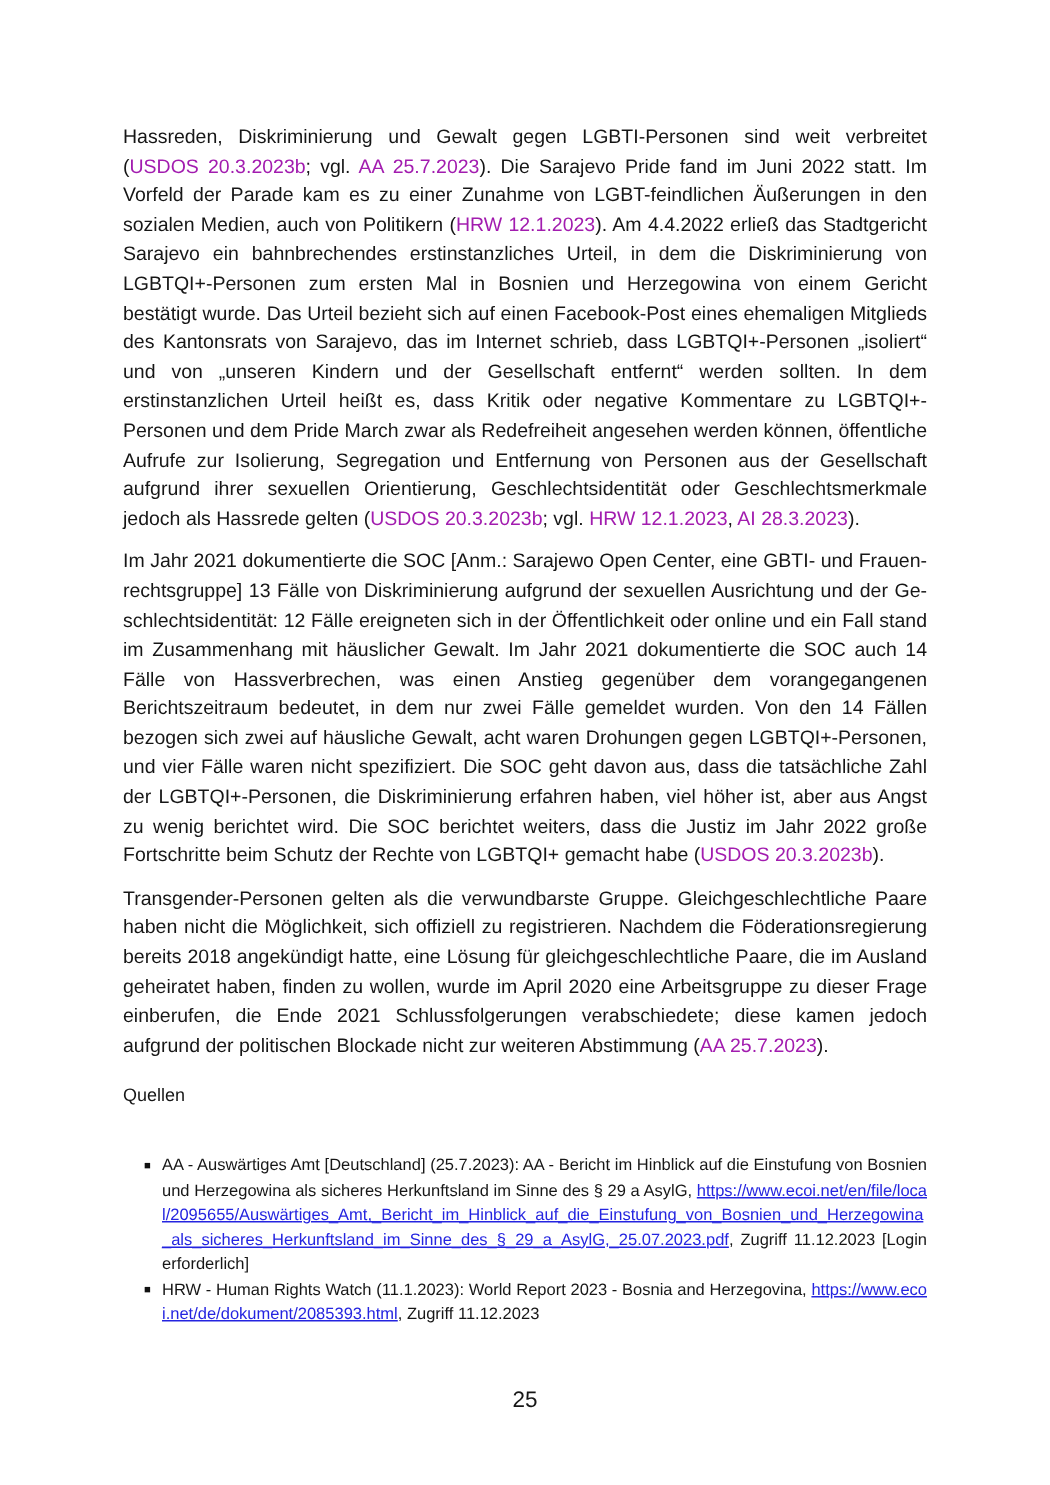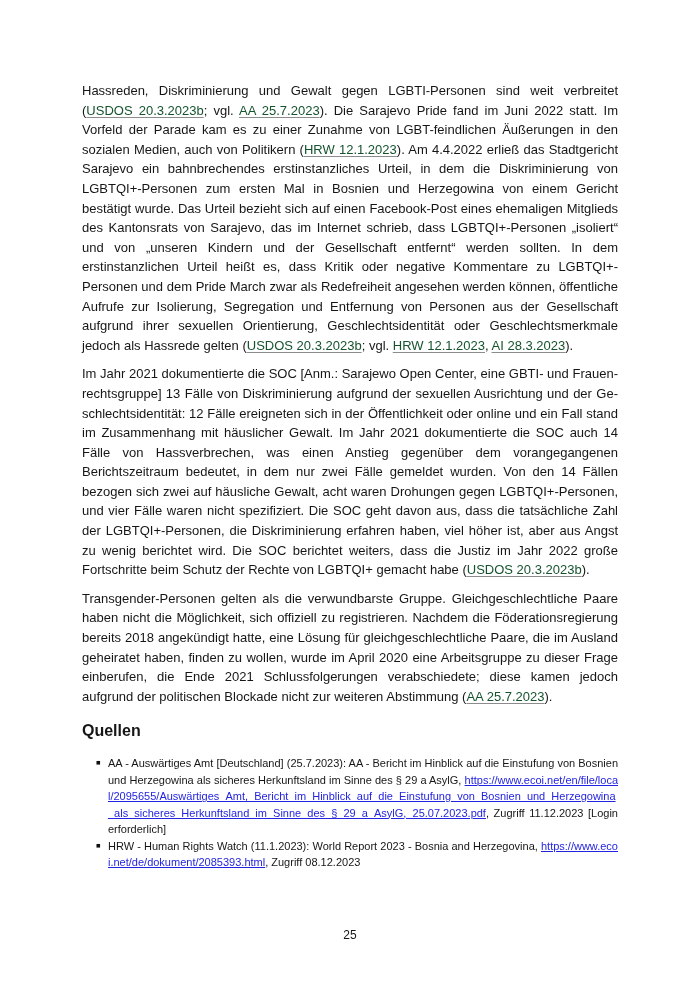--- a/index.html
+++ b/index.html
@@ -20,44 +20,43 @@
   }
   .para {
     font-size: 13px;
     line-height: 19.6px;
     text-align: justify;
     margin: 0 0 9px 0;
     hyphens: manual;
   }
   .seg-plain { color: #161616; }
   .seg-cite {
-    color: #14532d;
-    text-decoration: underline;
+    color: #a21caf;
     text-decoration-color: #8c8c8c;
     text-decoration-thickness: 1px;
     text-underline-offset: 2px;
   }
   .seg-link {
     color: #2424e0;
     text-decoration: underline;
     text-decoration-color: #2424e0;
     text-decoration-thickness: 1px;
     text-underline-offset: 1px;
     word-break: break-all;
   }
   .sources-heading {
-    font-size: 16px;
+    font-size: 12px;
     line-height: 19.6px;
     margin: 15px 0 0 0;
-    font-weight: bold;
+    font-weight: normal;
     text-align: left;
   }
   .sources {
     list-style: none;
-    margin: 14px 0 0 14px;
+    margin: 28px 0 0 14px;
     padding: 0;
     font-size: 11px;
     line-height: 16.5px;
     text-align: justify;
     hyphens: manual;
   }
   .source {
     position: relative;
     padding-left: 12px;
   }
@@ -71,37 +70,37 @@
     color: #111111;
   }
   .footer {
     position: absolute;
     left: 0;
     top: 925px;
     width: 700px;
     text-align: center;
   }
   .pagenum {
-    font-size: 12px;
+    font-size: 15px;
     color: #161616;
   }
 </style>
 </head>
 <body>
 
 <div class="page">
   <div class="content">
     <p class="para"><span class="seg-plain">Hassreden, Diskriminierung und Gewalt gegen LGBTI-Personen sind weit verbreitet (</span><span class="seg-cite">USDOS 20.3.2023b</span><span class="seg-plain">; vgl. </span><span class="seg-cite">AA 25.7.2023</span><span class="seg-plain">). Die Sarajevo Pride fand im Juni 2022 statt. Im Vorfeld der Parade kam es zu einer Zunahme von LGBT-feindlichen Äußerungen in den sozialen Medi­en, auch von Politikern (</span><span class="seg-cite">HRW 12.1.2023</span><span class="seg-plain">). Am 4.4.2022 erließ das Stadtgericht Sarajevo ein bahnbrechendes erstinstanzliches Urteil, in dem die Diskriminierung von LGBTQI+-Personen zum ersten Mal in Bosnien und Herzegowina von einem Gericht bestätigt wurde. Das Urteil bezieht sich auf einen Facebook-Post eines ehemaligen Mitglieds des Kantonsrats von Saraje­vo, das im Internet schrieb, dass LGBTQI+-Personen „isoliert“ und von „unseren Kindern und der Gesellschaft entfernt“ werden sollten. In dem erstinstanzlichen Urteil heißt es, dass Kritik oder negative Kommentare zu LGBTQI+-Personen und dem Pride March zwar als Redefreiheit angesehen werden können, öffentliche Aufrufe zur Isolierung, Segregation und Entfernung von Personen aus der Gesellschaft aufgrund ihrer sexuellen Orientierung, Geschlechtsidentität oder Geschlechtsmerkmale jedoch als Hassrede gelten (</span><span class="seg-cite">USDOS 20.3.2023b</span><span class="seg-plain">; vgl. </span><span class="seg-cite">HRW 12.1.2023</span><span class="seg-plain">, </span><span class="seg-cite">AI 28.3.2023</span><span class="seg-plain">).</span></p>
     <p class="para"><span class="seg-plain">Im Jahr 2021 dokumentierte die SOC [Anm.: Sarajewo Open Center, eine GBTI- und Frauen­rechtsgruppe] 13 Fälle von Diskriminierung aufgrund der sexuellen Ausrichtung und der Ge­schlechtsidentität: 12 Fälle ereigneten sich in der Öffentlichkeit oder online und ein Fall stand im Zusammenhang mit häuslicher Gewalt. Im Jahr 2021 dokumentierte die SOC auch 14 Fälle von Hassverbrechen, was einen Anstieg gegenüber dem vorangegangenen Berichtszeitraum bedeutet, in dem nur zwei Fälle gemeldet wurden. Von den 14 Fällen bezogen sich zwei auf häusliche Gewalt, acht waren Drohungen gegen LGBTQI+-Personen, und vier Fälle waren nicht spezifiziert. Die SOC geht davon aus, dass die tatsächliche Zahl der LGBTQI+-Personen, die Diskriminierung erfahren haben, viel höher ist, aber aus Angst zu wenig berichtet wird. Die SOC berichtet weiters, dass die Justiz im Jahr 2022 große Fortschritte beim Schutz der Rechte von LGBTQI+ gemacht habe (</span><span class="seg-cite">USDOS 20.3.2023b</span><span class="seg-plain">).</span></p>
     <p class="para"><span class="seg-plain">Transgender-Personen gelten als die verwundbarste Gruppe. Gleichgeschlechtliche Paare ha­ben nicht die Möglichkeit, sich offiziell zu registrieren. Nachdem die Föderationsregierung bereits 2018 angekündigt hatte, eine Lösung für gleichgeschlechtliche Paare, die im Ausland geheiratet haben, finden zu wollen, wurde im April 2020 eine Arbeitsgruppe zu dieser Frage einberufen, die Ende 2021 Schlussfolgerungen verabschiedete; diese kamen jedoch aufgrund der politischen Blockade nicht zur weiteren Abstimmung (</span><span class="seg-cite">AA 25.7.2023</span><span class="seg-plain">).</span></p>
 
     <p class="sources-heading">Quellen</p>
 
     <ul class="sources">
       <li class="source"><span class="seg-plain">AA - Auswärtiges Amt [Deutschland] (25.7.2023): AA - Bericht im Hinblick auf die Einstufung von Bosnien und Herzegowina als sicheres Herkunftsland im Sinne des § 29 a AsylG, </span><span class="seg-link">https://www.ecoi.net/en/file/local/2095655/Auswärtiges_Amt,_Bericht_im_Hinblick_auf_die_Einstufung_von_Bosnien_und_Herzegowina_als_sicheres_Herkunftsland_im_Sinne_des_§_29_a_AsylG,_25.07.2023.pdf</span><span class="seg-plain">, Zugriff 11.12.2023 [Login erforderlich]</span></li>
-      <li class="source"><span class="seg-plain">HRW - Human Rights Watch (11.1.2023): World Report 2023 - Bosnia and Herzegovina, </span><span class="seg-link">https://www.ecoi.net/de/dokument/2085393.html</span><span class="seg-plain">, Zugriff 08.12.2023</span></li>
+      <li class="source"><span class="seg-plain">HRW - Human Rights Watch (11.1.2023): World Report 2023 - Bosnia and Herzegovina, </span><span class="seg-link">https://www.ecoi.net/de/dokument/2085393.html</span><span class="seg-plain">, Zugriff 11.12.2023</span></li>
     </ul>
   </div>
 
   <div class="footer">
     <span class="pagenum">25</span>
   </div>
 </div>
 
 </body></html>

